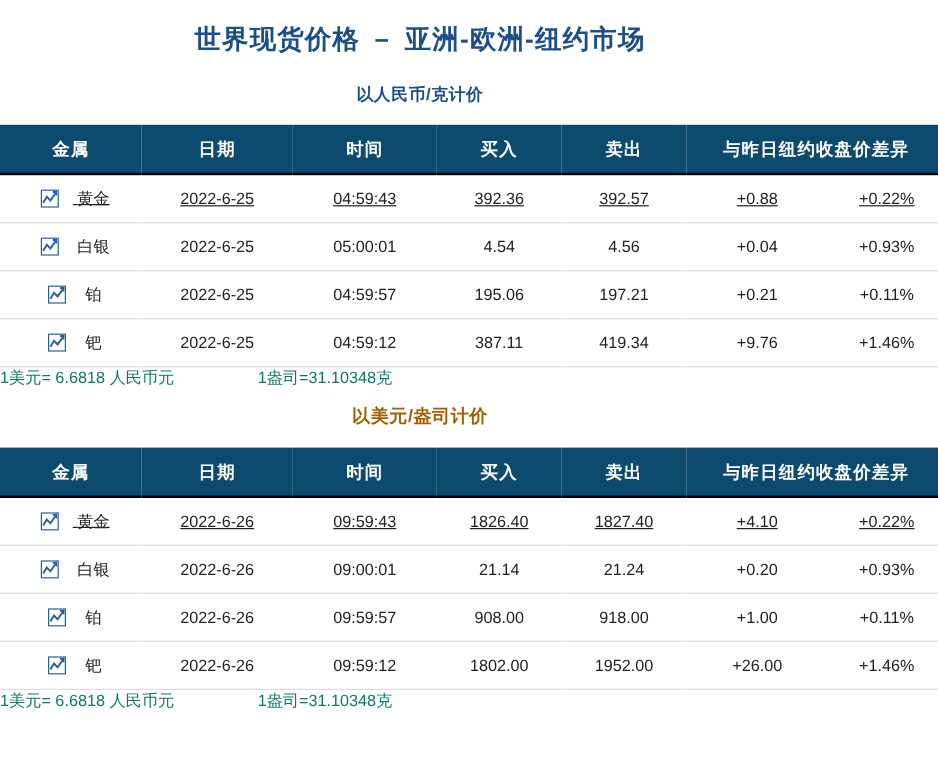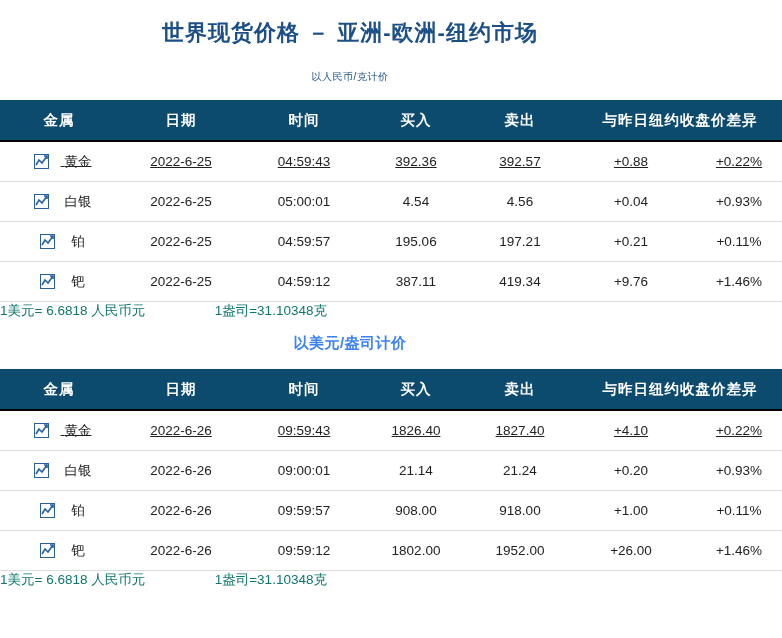--- a/index.html
+++ b/index.html
@@ -22,31 +22,31 @@
   .main-title {
     text-align: center;
     font-size: 22px;
     font-weight: bold;
     color: #1b4f86;
     letter-spacing: 1px;
     padding-top: 18px;
   }
   .sub-title {
     text-align: center;
-    font-size: 10px;
-    font-weight: normal;
+    font-size: 14px;
+    font-weight: bold;
     color: #1b4f86;
     margin-top: 22px;
     letter-spacing: 0.5px;
   }
   .sub-title-2 {
     text-align: center;
     font-size: 15px;
     font-weight: bold;
-    color: #3b82f6;
+    color: #a16207;
     margin-top: 14px;
     letter-spacing: 0.5px;
   }
   table.quote {
     border-collapse: collapse;
     width: 748px;
     margin: 16px auto 0 auto;
     table-layout: fixed;
   }
   table.quote thead th {

